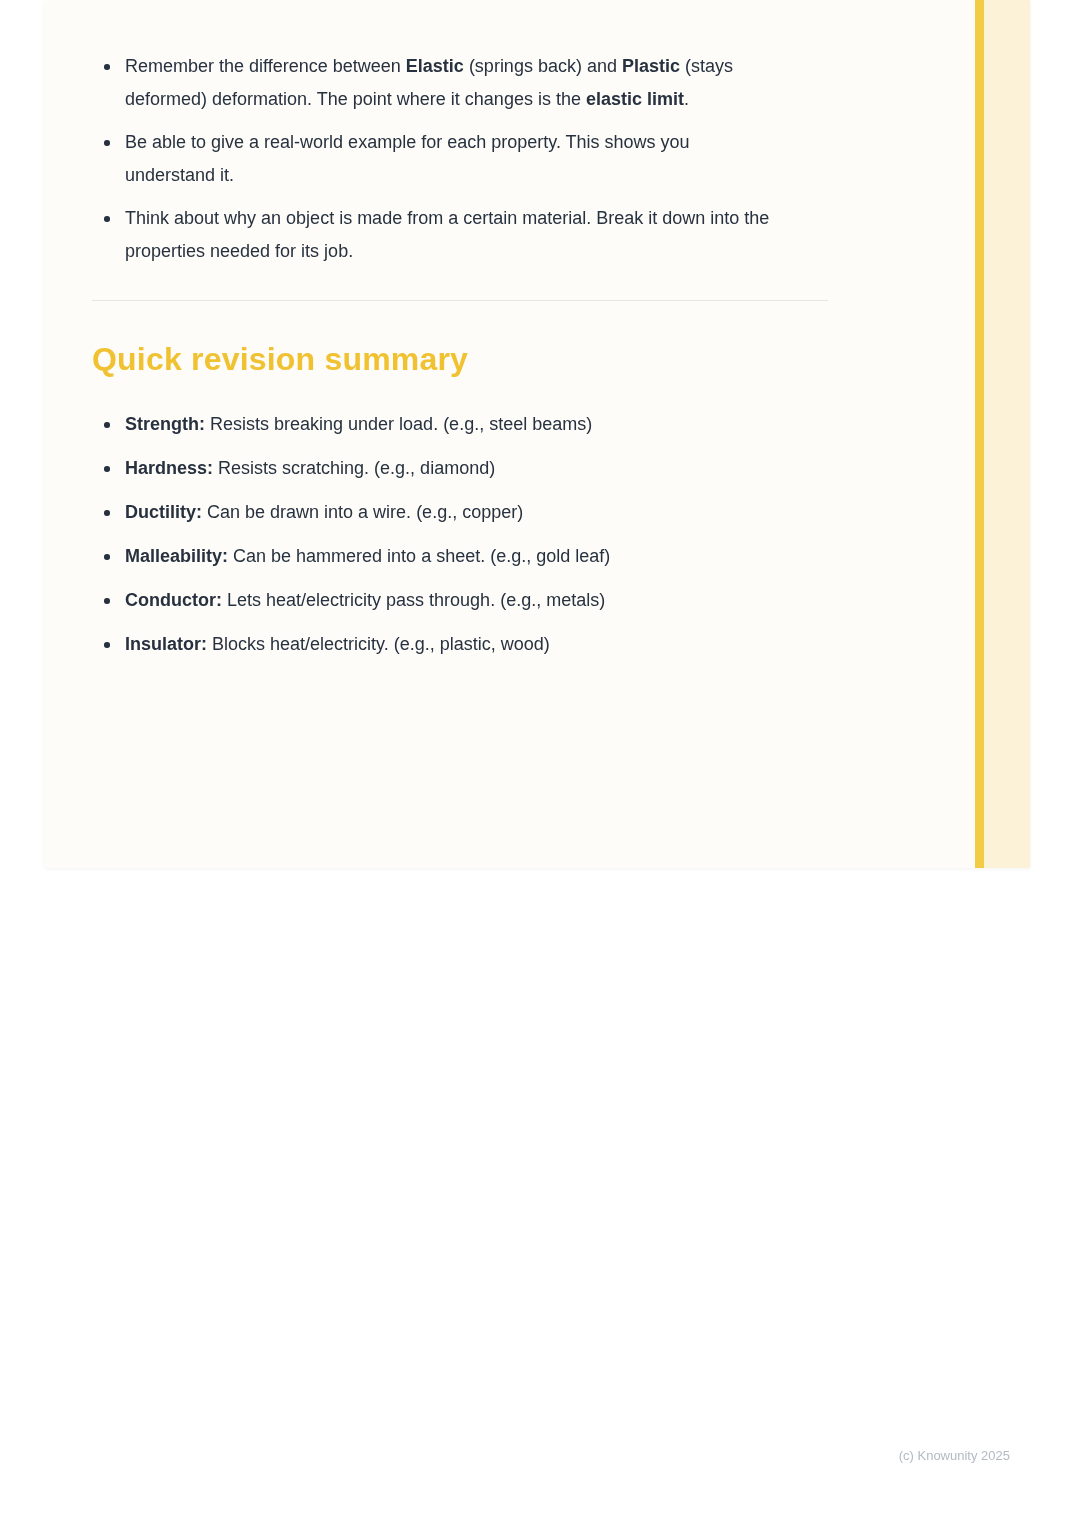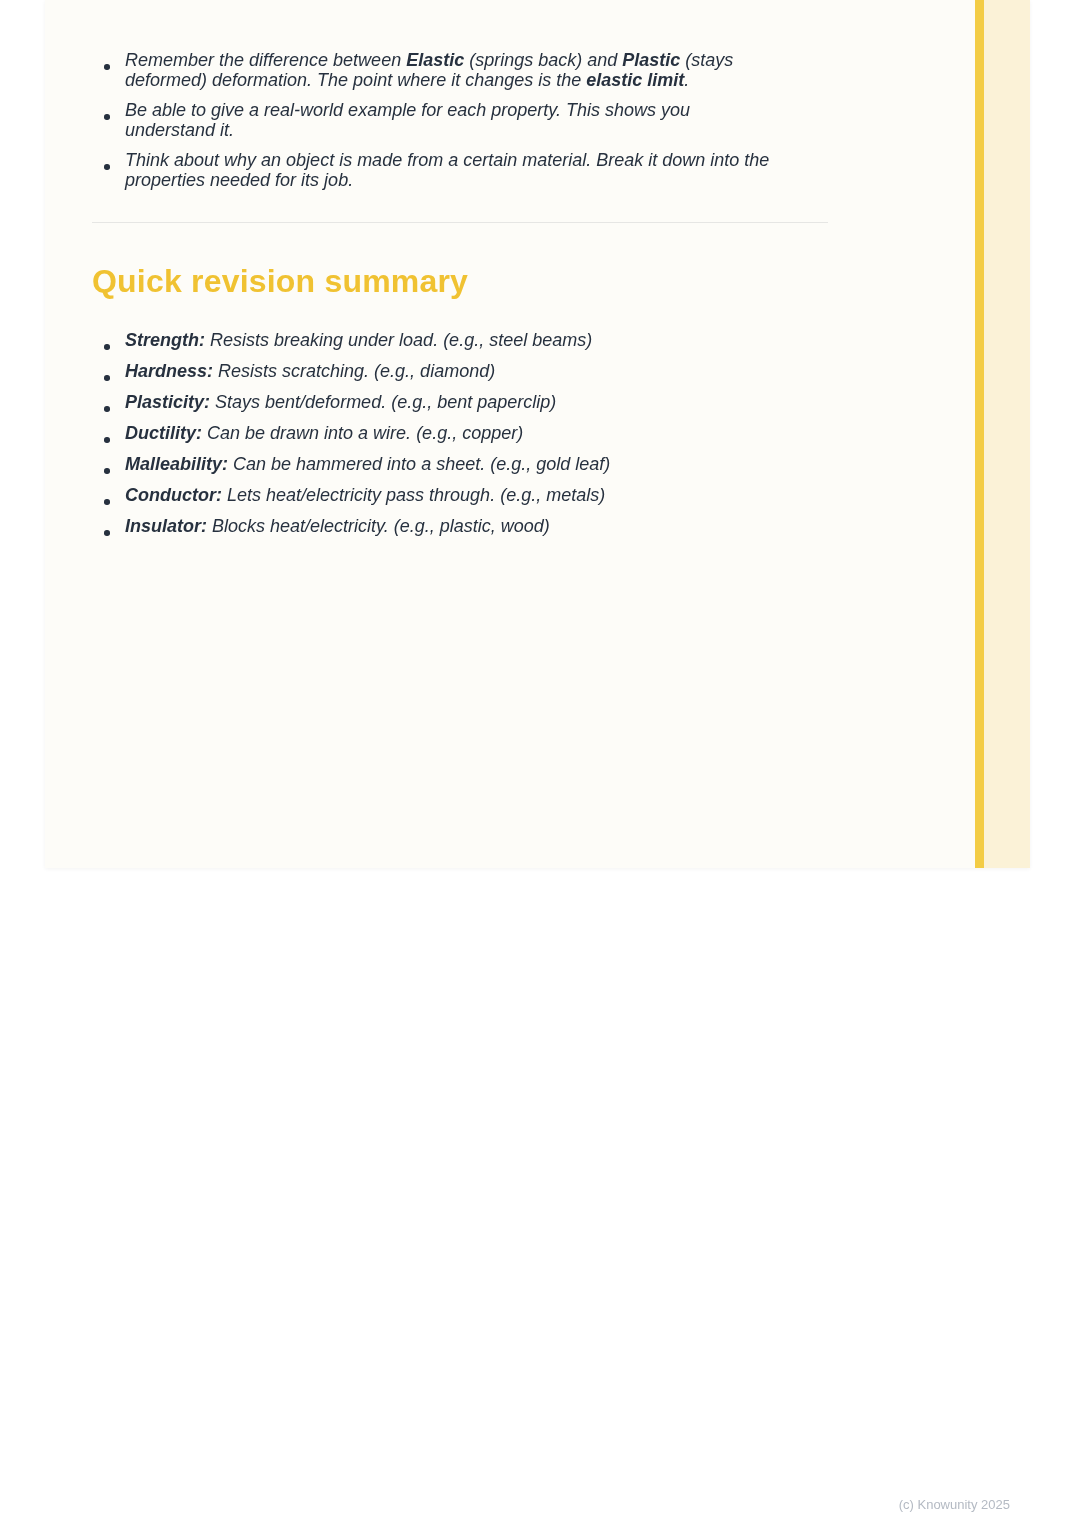--- a/index.html
+++ b/index.html
@@ -42,23 +42,22 @@
     bottom: 0;
     right: 0;
     width: 46px;
     background: var(--accent-strip, #FBF2D7);
   }
   ul { list-style: none; }
   .tips li, .summary li {
     position: relative;
     padding-left: 33px;
     font-size: 18px;
-    line-height: 20px;
+    line-height: 33px;
     color: var(--text, #27313F);
-    font-style: italic;
   }
   .tips li { max-width: 680px; margin-bottom: 10px; }
   .summary li { margin-bottom: 11px; max-width: 830px; }
   .tips li::before, .summary li::before {
     content: "";
     position: absolute;
     left: 12px;
     top: 14px;
     width: 5.5px;
     height: 5.5px;
@@ -75,42 +74,41 @@
   .heading {
     margin-top: 40px;
     margin-bottom: 30px;
     font-size: 32px;
     font-weight: 700;
     letter-spacing: 0.2px;
     color: var(--heading-yellow, #F0C232);
   }
   .footer {
     position: absolute;
-    top: 1497px;
+    top: 1448px;
     right: 70px;
     font-size: 13px;
     color: var(--footer, #B4BAC3);
   }
 </style>
 </head>
 <body>
 
 <div class="page">
   <div class="card">
     <ul class="tips">
         <li><span>Remember the difference between </span><span class="b">Elastic</span><span> (springs back) and </span><span class="b">Plastic</span><span> (stays deformed) deformation. The point where it changes is the </span><span class="b">elastic limit</span><span>.</span></li>
         <li><span>Be able to give a real-world example for each property. This shows you understand it.</span></li>
         <li><span>Think about why an object is made from a certain material. Break it down into the properties needed for its job.</span></li>
       </ul>
     <hr class="divider">
     <h2 class="heading">Quick revision summary</h2>
     <ul class="summary">
         <li><span class="b">Strength: </span><span>Resists breaking under load. (e.g., steel beams)</span></li>
         <li><span class="b">Hardness: </span><span>Resists scratching. (e.g., diamond)</span></li>
-        <li><span class="b">Plasticity: </span><span>Stays bent/deformed. (e.g., bent paperclip)</span></li>
         <li><span class="b">Ductility: </span><span>Can be drawn into a wire. (e.g., copper)</span></li>
         <li><span class="b">Malleability: </span><span>Can be hammered into a sheet. (e.g., gold leaf)</span></li>
         <li><span class="b">Conductor: </span><span>Lets heat/electricity pass through. (e.g., metals)</span></li>
         <li><span class="b">Insulator: </span><span>Blocks heat/electricity. (e.g., plastic, wood)</span></li>
       </ul>
     <div class="accent-bar"></div>
     <div class="accent-strip"></div>
   </div>
   <div class="footer">(c) Knowunity 2025</div>
 </div>

